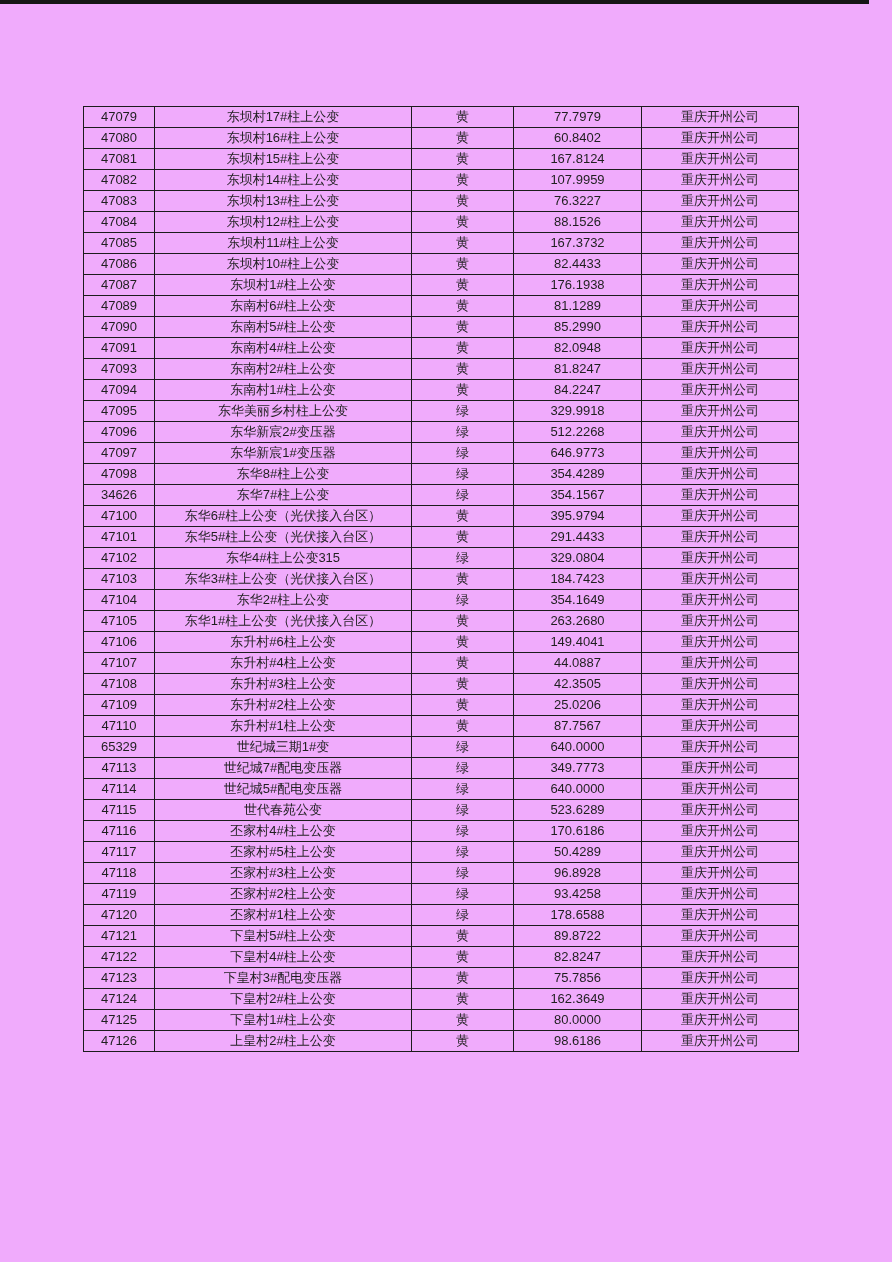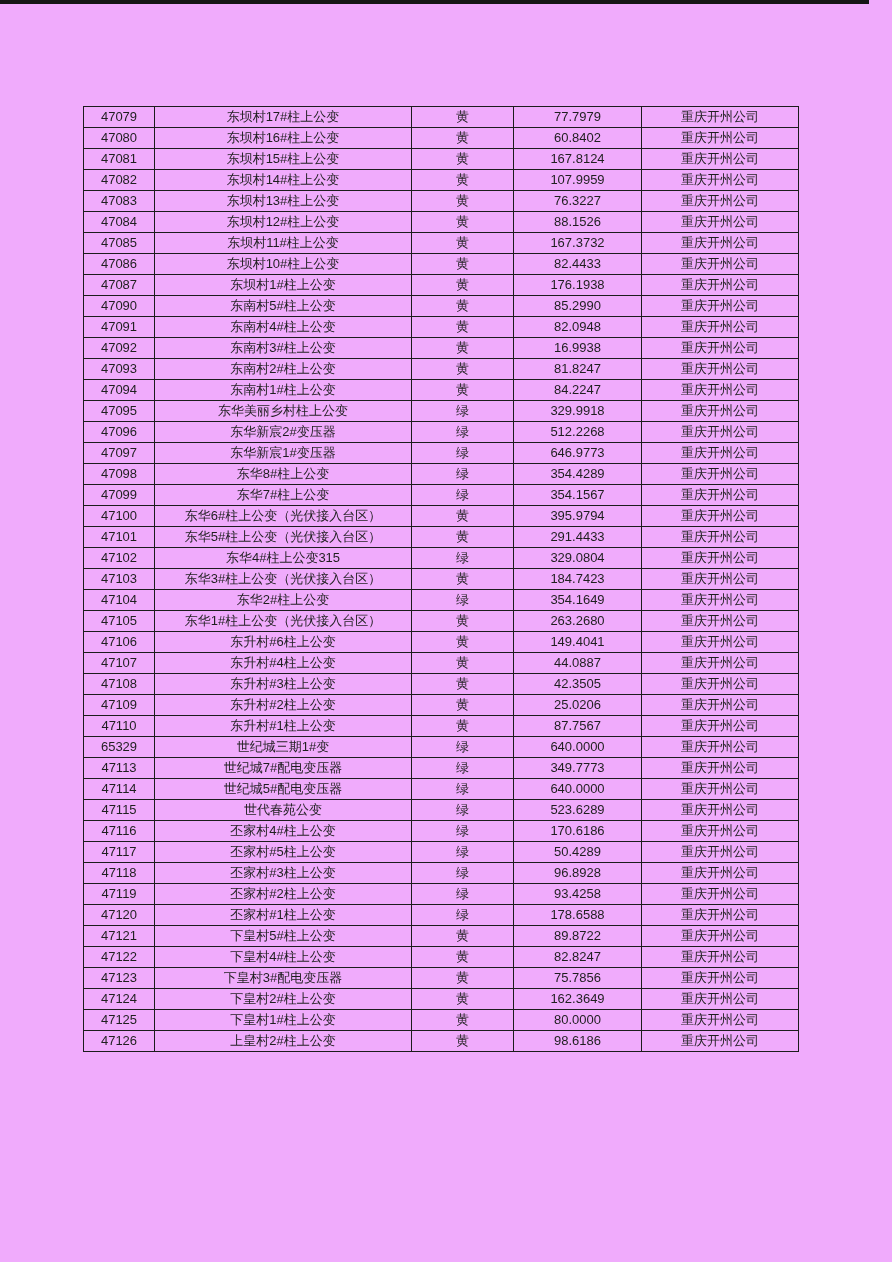--- a/index.html
+++ b/index.html
@@ -121,41 +121,41 @@
       <td>重庆开州公司</td>
     </tr>
         <tr>
       <td>47087</td>
       <td>东坝村1#柱上公变</td>
       <td>黄</td>
       <td>176.1938</td>
       <td>重庆开州公司</td>
     </tr>
         <tr>
+      <td>47089</td>
+      <td>东南村6#柱上公变</td>
+      <td>黄</td>
+      <td>81.1289</td>
+      <td>重庆开州公司</td>
+    </tr>
+        <tr>
       <td>47090</td>
       <td>东南村5#柱上公变</td>
       <td>黄</td>
       <td>85.2990</td>
       <td>重庆开州公司</td>
     </tr>
         <tr>
       <td>47091</td>
       <td>东南村4#柱上公变</td>
       <td>黄</td>
       <td>82.0948</td>
       <td>重庆开州公司</td>
     </tr>
         <tr>
-      <td>47092</td>
-      <td>东南村3#柱上公变</td>
-      <td>黄</td>
-      <td>16.9938</td>
-      <td>重庆开州公司</td>
-    </tr>
-        <tr>
       <td>47093</td>
       <td>东南村2#柱上公变</td>
       <td>黄</td>
       <td>81.8247</td>
       <td>重庆开州公司</td>
     </tr>
         <tr>
       <td>47094</td>
       <td>东南村1#柱上公变</td>
       <td>黄</td>
@@ -184,21 +184,21 @@
       <td>重庆开州公司</td>
     </tr>
         <tr>
       <td>47098</td>
       <td>东华8#柱上公变</td>
       <td>绿</td>
       <td>354.4289</td>
       <td>重庆开州公司</td>
     </tr>
         <tr>
-      <td>47099</td>
+      <td>34626</td>
       <td>东华7#柱上公变</td>
       <td>绿</td>
       <td>354.1567</td>
       <td>重庆开州公司</td>
     </tr>
         <tr>
       <td>47100</td>
       <td>东华6#柱上公变（光伏接入台区）</td>
       <td>黄</td>
       <td>395.9794</td>

